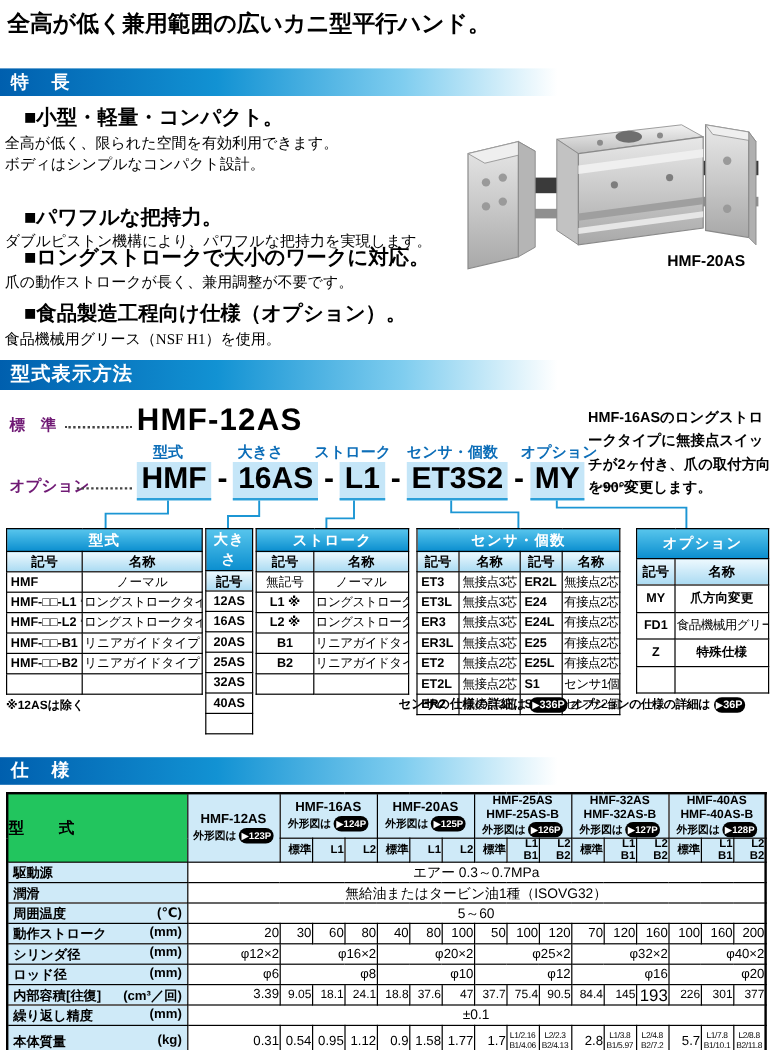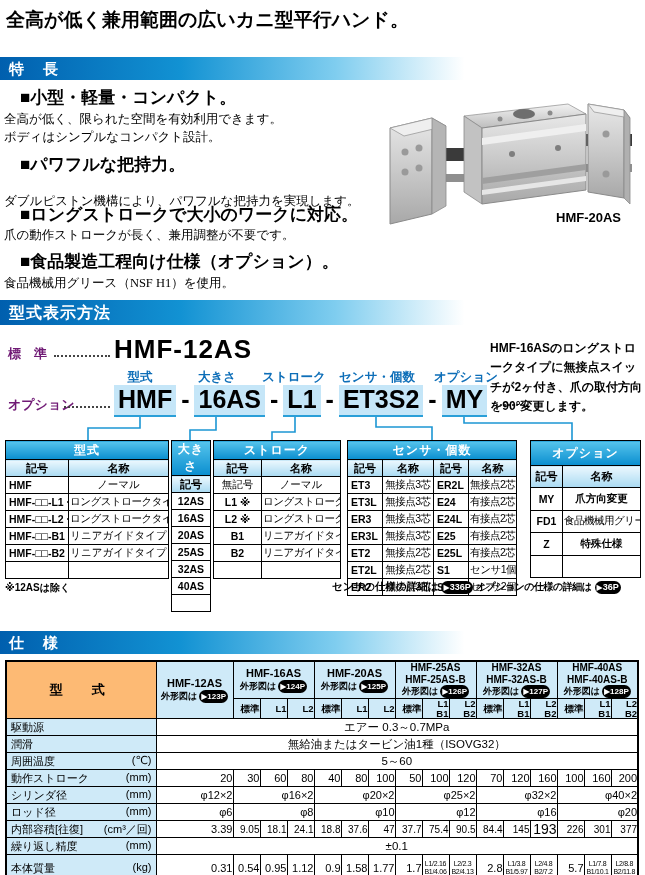--- a/index.html
+++ b/index.html
@@ -31,23 +31,23 @@
   .cond{font-size:9px;letter-spacing:-0.5px;}
   .pill{display:inline-block;background:#000;color:#fff;border-radius:8px;padding:0 2px;
         font-size:9px;font-weight:bold;line-height:13px;white-space:nowrap;}
   .pill .arr{font-size:8px;}
   .fnote{font-size:10.5px;font-weight:bold;}
   
   table.spec{position:absolute;left:5px;top:660px;border-collapse:collapse;table-layout:fixed;
              width:634px;border:2px solid #000;background:#fff;}
   table.spec th,table.spec td{border:1px solid #000;padding:0;overflow:hidden;}
   table.spec .hcell{background:#cfeaf8;font-size:11px;font-weight:bold;text-align:center;vertical-align:middle;}
-  table.spec .corner{background:#fdba74;font-size:13px;font-weight:bold;text-align:center;letter-spacing:8px;font-family:Liberation Serif, serif;}
+  table.spec .corner{background:#22c55e;font-size:13px;font-weight:bold;text-align:left;letter-spacing:8px;font-family:Liberation Serif, serif;}
   table.spec .subc{background:#cfeaf8;font-size:9.5px;font-weight:bold;text-align:right;height:15px;line-height:1.0;}
-  table.spec td.lblcell{background:#cfeaf8;font-size:11px;font-weight:normal;height:16px;text-align:right;}
+  table.spec td.lblcell{background:#cfeaf8;font-size:11px;font-weight:bold;height:16px;text-align:right;}
   table.spec td.val{font-size:11px;text-align:right;height:16px;white-space:nowrap;}
   table.spec td.merged{font-size:11.5px;text-align:center;}
   table.spec td.small2{font-size:7px;line-height:1.15;letter-spacing:-0.3px;text-align:center;}
   .lblwrap{display:flex;justify-content:space-between;padding:0 4px;}
   .pl{white-space:pre-line;}
   .figline{font-size:9px;font-weight:bold;white-space:nowrap;display:flex;align-items:center;justify-content:center;gap:2px;}
   .mname{font-size:11px;font-weight:bold;line-height:1.15;}
 </style>
 </head>
 <body>
@@ -55,21 +55,21 @@
 <div id="page">
 
   <div class="abs page-title" style="left:6px;top:7px;">全高が低く兼用範囲の広いカニ型平行ハンド。</div>
 
   <div class="banner" style="top:57px;">特　長</div>
 
   <div class="abs feat-h" style="left:4px;top:86px;">■小型・軽量・コンパクト。</div>
   <div class="abs feat-t" style="left:4px;top:111px;">全高が低く、限られた空間を有効利用できます。</div>
   <div class="abs feat-t" style="left:4px;top:129px;">ボディはシンプルなコンパクト設計。</div>
 
-  <div class="abs feat-h" style="left:4px;top:153px;">■パワフルな把持力。</div>
+  <div class="abs feat-h" style="left:4px;top:170px;">■パワフルな把持力。</div>
   <div class="abs feat-t" style="left:4px;top:193px;">ダブルピストン機構により、パワフルな把持力を実現します。</div>
 
   <div class="abs feat-h" style="left:4px;top:203px;">■ロングストロークで大小のワークに対応。</div>
   <div class="abs feat-t" style="left:4px;top:227px;">爪の動作ストロークが長く、兼用調整が不要です。</div>
 
   <div class="abs feat-h" style="left:4px;top:250px;">■食品製造工程向け仕様（オプション）。</div>
   <div class="abs feat-t" style="left:4px;top:275px;">食品機械用グリース（NSF H1）を使用。</div>
 
   <svg class="abs" style="left:372px;top:86px;" width="270" height="145" viewBox="0 0 270 145">
     <defs>

